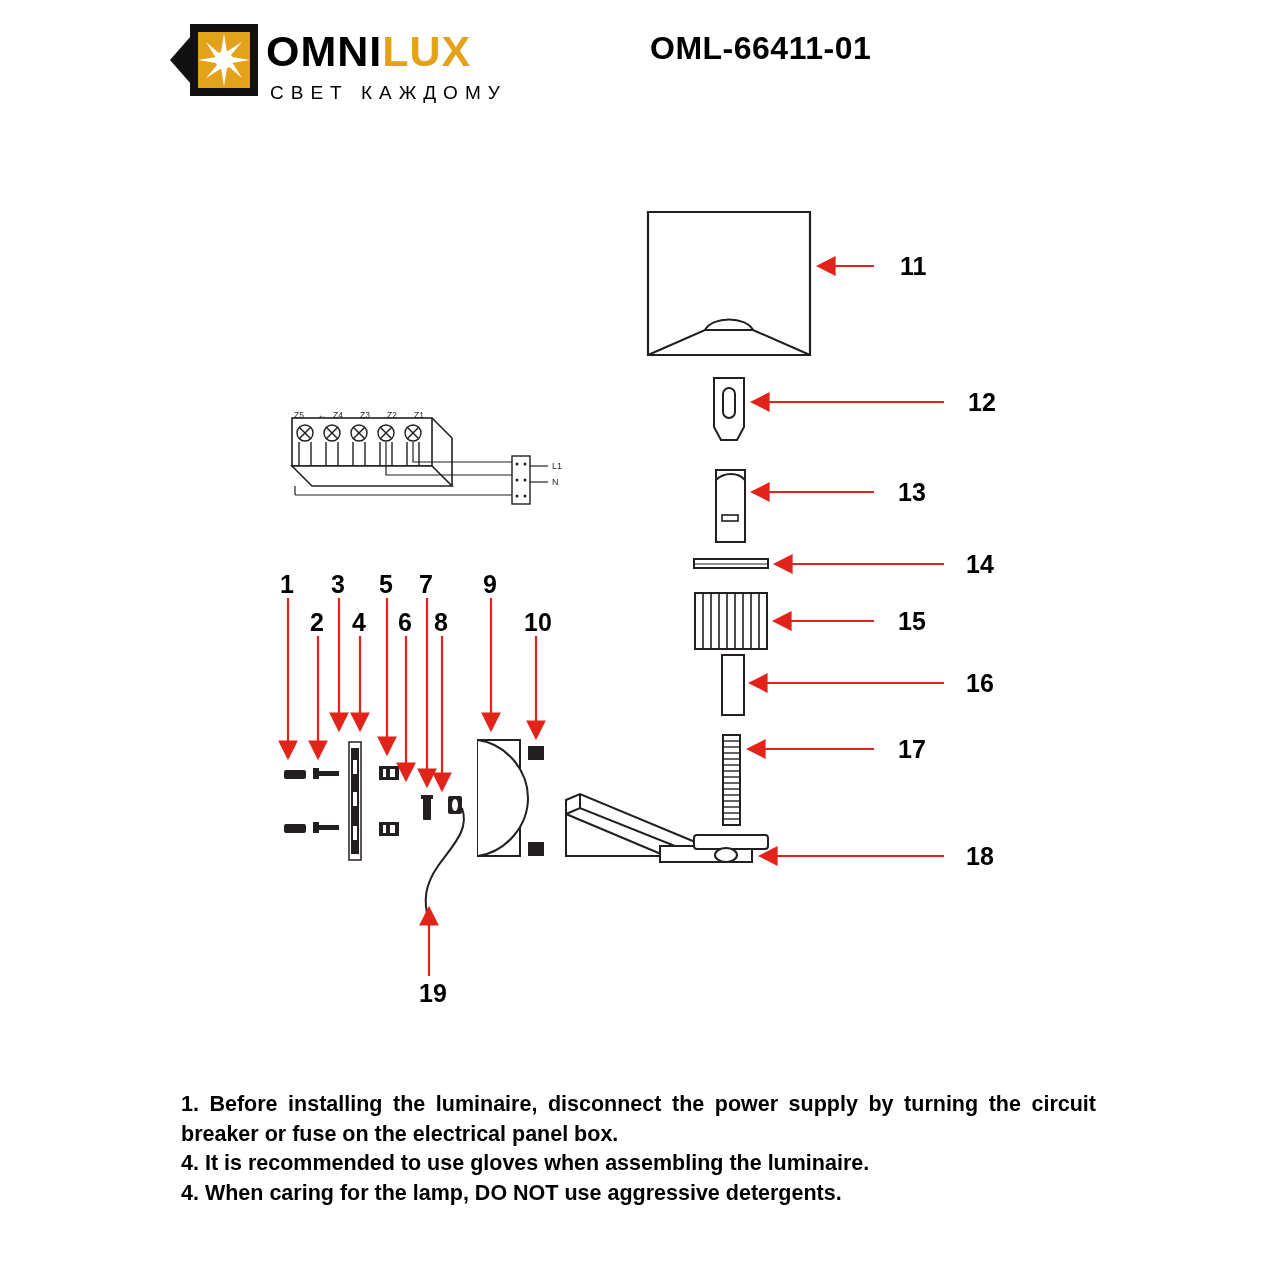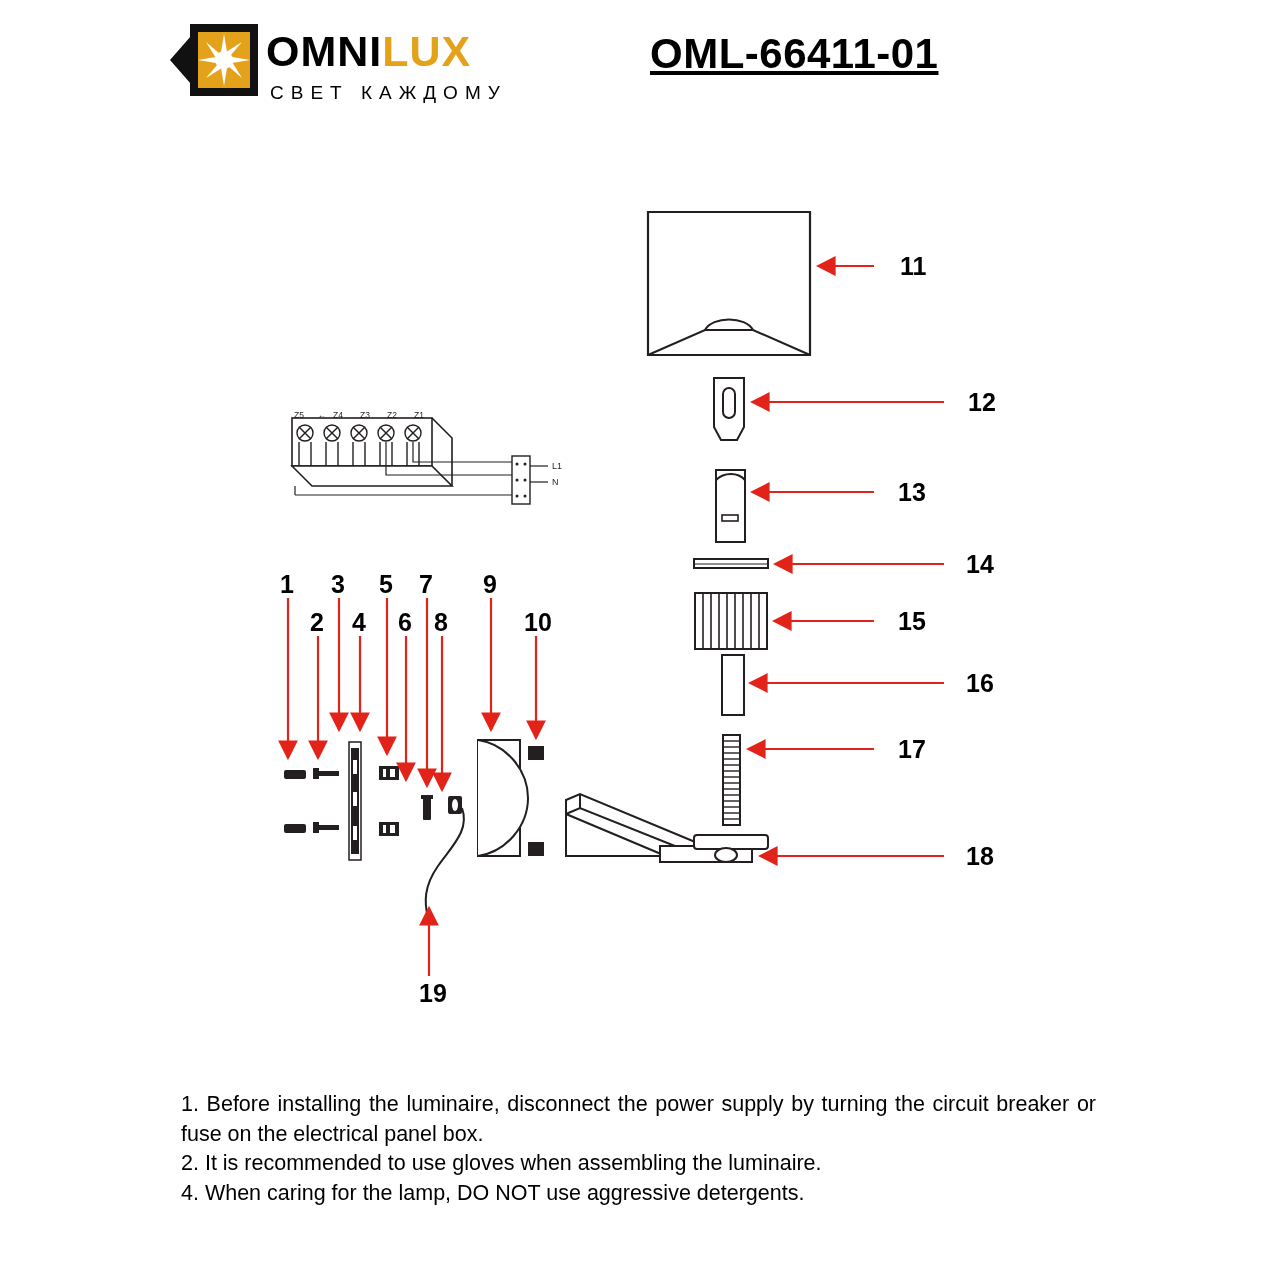--- a/index.html
+++ b/index.html
@@ -62,25 +62,24 @@
     font-size: 19px;
     font-weight: normal;
     letter-spacing: 7px;
     color: #000000;
     white-space: nowrap;
   }
   .model-code {
     position: absolute;
     left: 650px;
     top: 30px;
-    font-size: 42px;
+    font-size: 32px;
     font-weight: bold;
     letter-spacing: 0.5px;
     white-space: nowrap;
-    text-decoration: underline;
   }
 
   
   .diagram {
     position: absolute;
     left: 0;
     top: 130px;
     width: 1280px;
     height: 930px;
   }
@@ -92,20 +91,21 @@
     left: 181px;
     top: 1090px;
     width: 915px;
     font-size: 21.5px;
     line-height: 29.5px;
     color: #000000;
   }
   .note {
     margin: 0 0 0 0;
     text-align: justify;
+    font-weight: bold;
   }
   .note-1 { text-align: justify; }
 </style>
 </head>
 <body>
 
 <div class="page">
 
   <div class="header">
     <div class="logo-wrap">
@@ -378,17 +378,17 @@
         <text x="483" y="463">9</text>
         <text x="524" y="501">10</text>
 
         <text x="419" y="872">19</text>
       </g>
     </svg>
   </div>
 
   <div class="notes">
     <p class="note note-1">1. Before installing the luminaire, disconnect the power supply by turning the circuit breaker or fuse on the electrical panel box.</p>
-    <p class="note">2. It is recommended to use gloves when assembling the luminaire.</p>
+    <p class="note">4. It is recommended to use gloves when assembling the luminaire.</p>
     <p class="note">4. When caring for the lamp, DO NOT use aggressive detergents.</p>
   </div>
 
 </div>
 
 </body></html>

